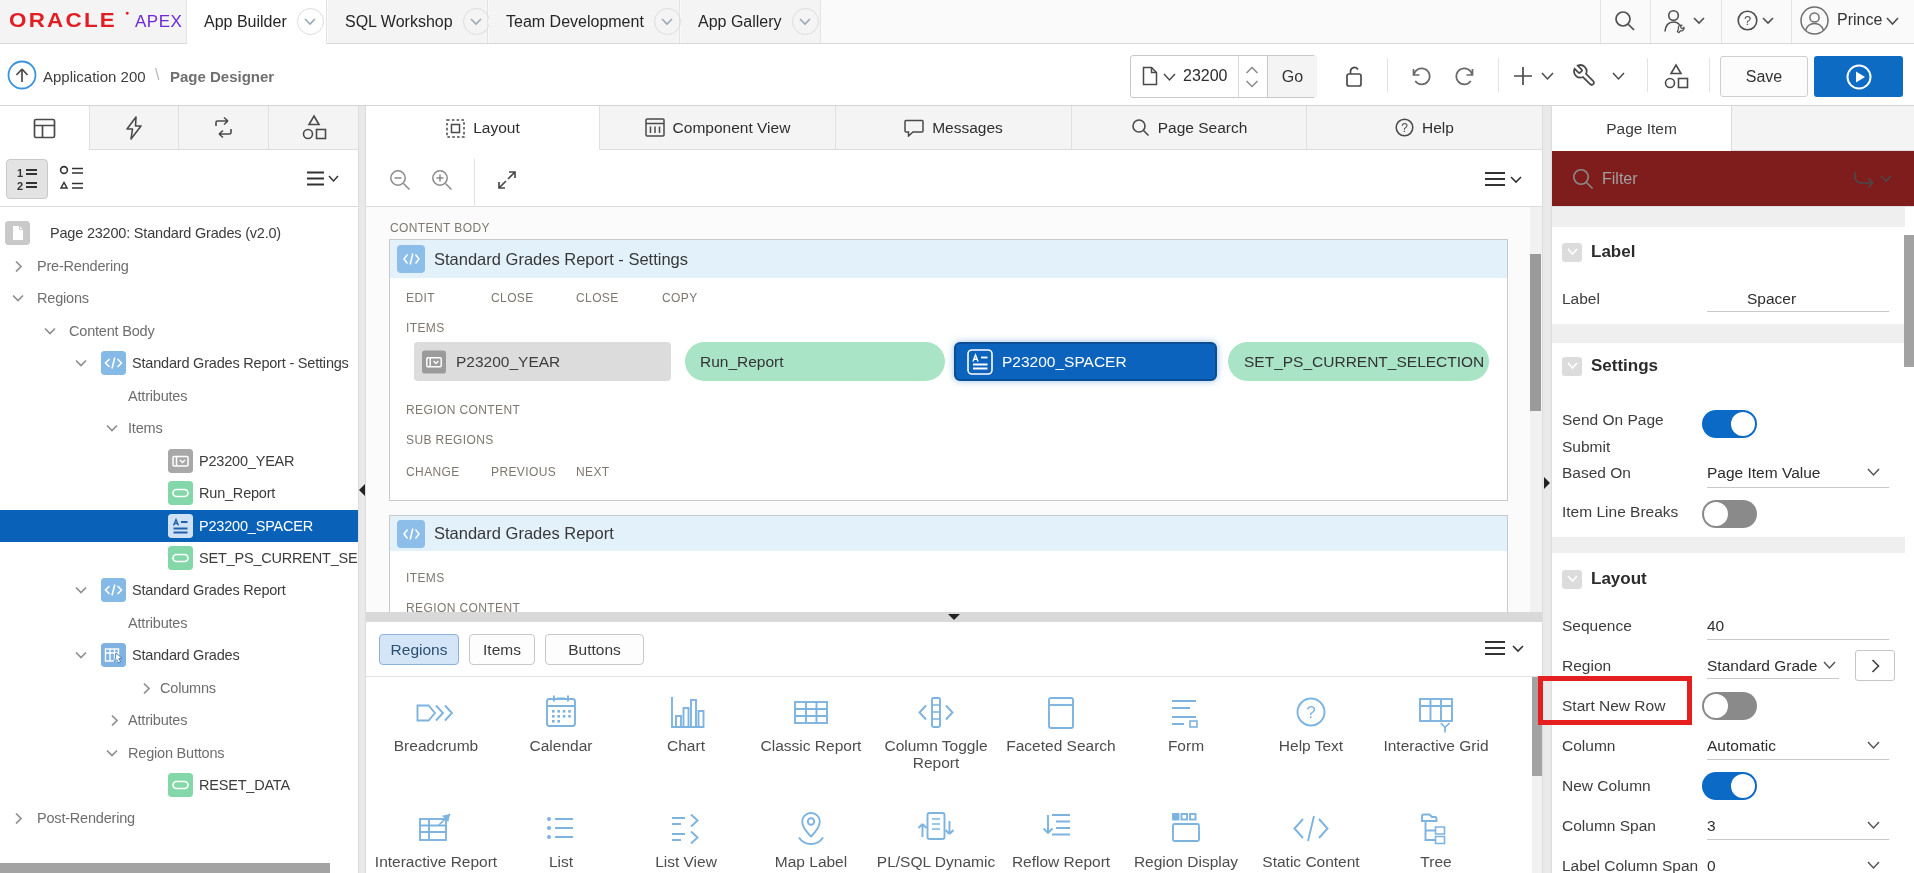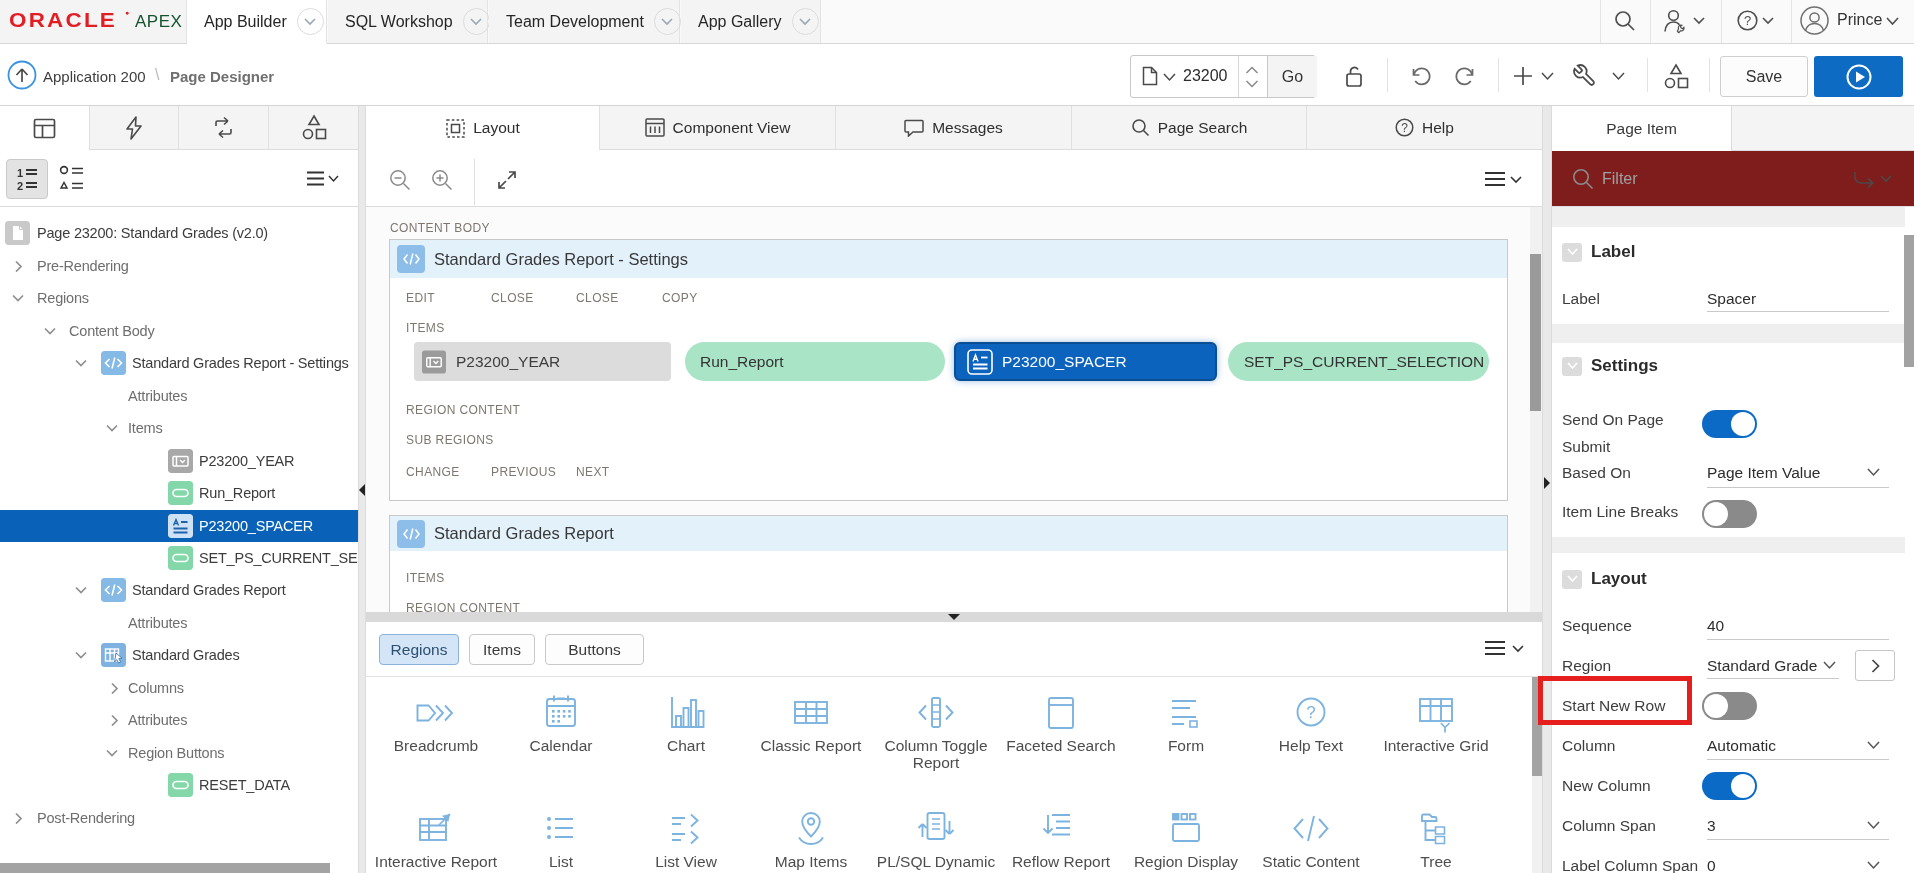--- a/index.html
+++ b/index.html
@@ -65,21 +65,21 @@
 
 .sbthumb{position:absolute;background:#a3a3a3;}
 </style>
 </head>
 <body>
 
 <div id="topbar">
   <div class="ttab" style="left:0;width:187px;">
     <span class="abs" style="left:9px;top:9px;font-size:20px;font-weight:bold;color:#e01e23;letter-spacing:2px;transform:scaleX(1.12);transform-origin:left;">ORACLE</span>
     <span class="abs" style="left:125px;top:9px;font-size:7px;color:#e01e23;">●</span>
-    <span class="abs" style="left:135px;top:12px;font-size:17px;color:#14532d;letter-spacing:0.5px;">APEX</span>
+    <span class="abs" style="left:135px;top:12px;font-size:17px;color:#6d28d9;letter-spacing:0.5px;">APEX</span>
   </div>
   <div class="ttab active" style="left:187px;width:140px;">App Builder
     <span class="tchev">
         <svg width="12" height="8" viewBox="0 0 12 8">
           <path d="M1 1l5 5 5-5" fill="none" stroke="#9aa7b5" stroke-width="1.6"></path>
         </svg>
       </span>
   </div>
   <div class="ttab" style="left:328px;width:160px;">SQL Workshop
     <span class="tchev">
@@ -251,21 +251,21 @@
       </svg>
   </div>
 
   <div id="tree" class="abs" style="left:0;top:101px;width:358px;height:652px;overflow:hidden;">
     <div class="trow" style="top:10px;">
       <svg class="ticon" style="margin-left:5px;" width="25" height="24" viewBox="0 0 25 24">
           <rect width="25" height="24" rx="3" fill="#c9c9c9"></rect>
           <path d="M8 5h6.5l3.5 3.5V19H8z" fill="#fff"></path>
           <path d="M14.5 5v3.5H18" fill="none" stroke="#c9c9c9" stroke-width="1"></path>
         </svg>
-      <span class="lbl" style="margin-left:7px;">Page 23200: Standard Grades (v2.0)</span>
+      <span class="lbl" style="margin-left:20px;">Page 23200: Standard Grades (v2.0)</span>
     </div>
     <div class="trow" style="top:43px;">
       <svg class="chv" style="margin-left:12px;" width="12" height="12" viewBox="0 0 12 12">
           <path d="M4 1.5L9 6.5 4 11.5" fill="none" stroke="#8f8f8f" stroke-width="1.7"></path>
         </svg>
       <span class="lbl gray" style="margin-left:13px;">Pre-Rendering</span>
     </div>
     <div class="trow" style="top:75px;">
       <svg class="chv" style="margin-left:12px;" width="12" height="12" viewBox="0 0 12 12">
           <path d="M1 3.5l5 5 5-5" fill="none" stroke="#8f8f8f" stroke-width="1.7"></path>
@@ -347,21 +347,21 @@
           <path d="M1 3.5l5 5 5-5" fill="none" stroke="#8f8f8f" stroke-width="1.7"></path>
         </svg>
       <svg class="ticon" style="margin-left:14px;" width="25" height="24" viewBox="0 0 25 24">
           <rect width="25" height="24" rx="3" fill="#7fb2e0"></rect>
           <rect x="4.5" y="6" width="13" height="12" fill="none" stroke="#fff" stroke-width="1.4"></rect>
           <path d="M4.5 10h13M9 6v12M13.5 6v12" stroke="#fff" stroke-width="1.4"></path>
           <path d="M15 10l6 5.2-3.2.4 1.8 3.4-2 1-1.8-3.4-2.2 2.4z" fill="#fff" stroke="#2e6da4" stroke-width=".8"></path>
         </svg>
       <span class="lbl">Standard Grades</span>
     </div>
-    <div class="trow" style="top:465px;">
+    <div class="trow" style="top:465px;padding-left:32px;">
       <svg class="chv" style="margin-left:108px;" width="12" height="12" viewBox="0 0 12 12">
           <path d="M4 1.5L9 6.5 4 11.5" fill="none" stroke="#8f8f8f" stroke-width="1.7"></path>
         </svg>
       <span class="lbl gray" style="margin-left:8px;">Columns</span>
     </div>
     <div class="trow" style="top:497px;">
       <svg class="chv" style="margin-left:108px;" width="12" height="12" viewBox="0 0 12 12">
           <path d="M4 1.5L9 6.5 4 11.5" fill="none" stroke="#8f8f8f" stroke-width="1.7"></path>
         </svg>
       <span class="lbl gray" style="margin-left:8px;">Attributes</span>
@@ -637,21 +637,21 @@
       </svg>
     <svg class="abs" style="left:1048px;top:130px;" width="44" height="44" viewBox="0 0 44 44" fill="none" stroke="#7db3df" stroke-width="1.9">
         <path d="M8 14V9a1.5 1.5 0 0 1 1.5-1.5h6L18 10h3a1.5 1.5 0 0 1 1.5 1.5V14z"></path>
         <path d="M8 14h14.5M11.5 14v19h10M11.5 23.5h10"></path>
         <path d="M21.5 20h9v7h-9zM21.5 29.5h9v7h-9z" stroke-width="1.6"></path>
       </svg>
 
     <div class="glabel" style="left:8px;top:176px;">Interactive Report</div>
     <div class="glabel" style="left:133px;top:176px;">List</div>
     <div class="glabel" style="left:258px;top:176px;">List View</div>
-    <div class="glabel" style="left:383px;top:176px;">Map Items</div>
+    <div class="glabel" style="left:383px;top:176px;">Map Label</div>
     <div class="glabel" style="left:508px;top:176px;">PL/SQL Dynamic</div>
     <div class="glabel" style="left:633px;top:176px;">Reflow Report</div>
     <div class="glabel" style="left:758px;top:176px;">Region Display</div>
     <div class="glabel" style="left:883px;top:176px;">Static Content</div>
     <div class="glabel" style="left:1008px;top:176px;">Tree</div>
   </div>
   <div class="abs" style="left:1166px;top:571px;width:10px;height:196px;background:#f1f1f1;"></div>
   <div class="sbthumb" style="left:1166px;top:571px;width:10px;height:99px;"></div>
 </div>
 <div id="splitR">
@@ -679,21 +679,21 @@
 
   <div class="sechead" style="left:10px;top:136px;">
     <div class="secbox">
         <svg width="11" height="8" viewBox="0 0 11 8">
           <path d="M1 1l4.5 5L10 1" fill="none" stroke="#fff" stroke-width="1.8"></path>
         </svg>
       </div>
     <span class="txt">Label</span>
   </div>
   <div class="plabel" style="top:184px;">Label</div>
-  <div class="pvalue" style="top:184px;">Spacer</div>
+  <div class="pvalue" style="top:184px;margin-left:40px;">Spacer</div>
   <div class="pline" style="top:205px;width:182px;"></div>
   <div class="band" style="top:218px;height:19px;"></div>
 
   <div class="sechead" style="left:10px;top:250px;">
     <div class="secbox">
         <svg width="11" height="8" viewBox="0 0 11 8">
           <path d="M1 1l4.5 5L10 1" fill="none" stroke="#fff" stroke-width="1.8"></path>
         </svg>
       </div>
     <span class="txt">Settings</span>

